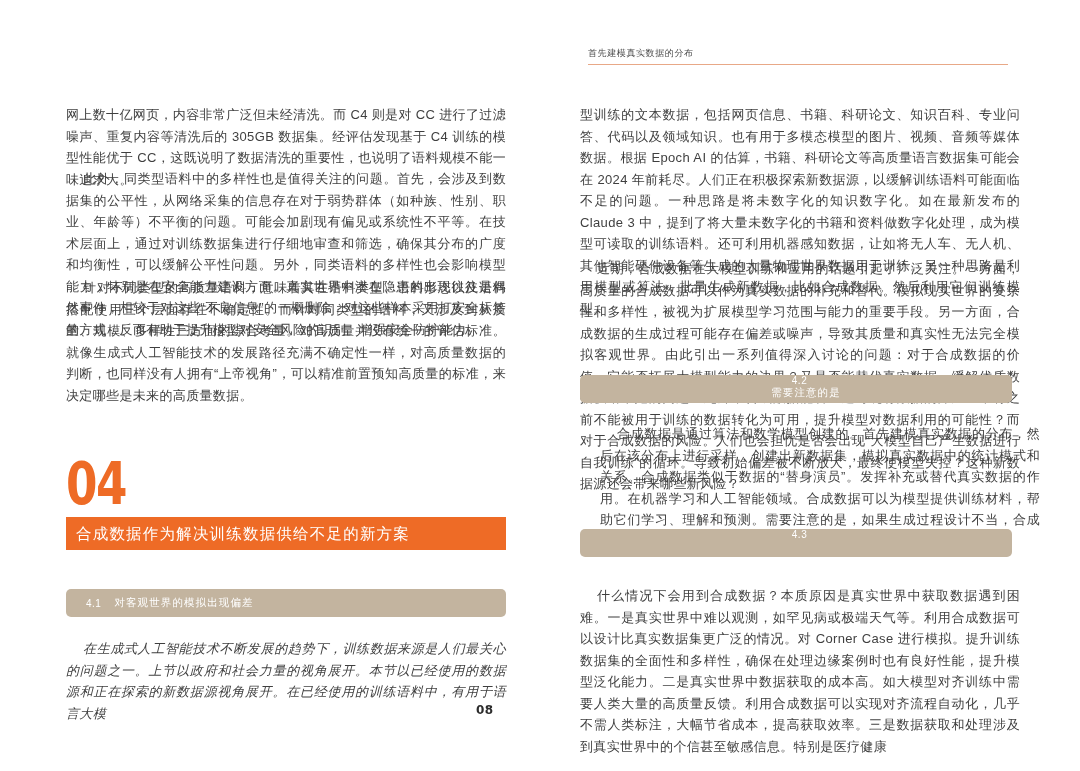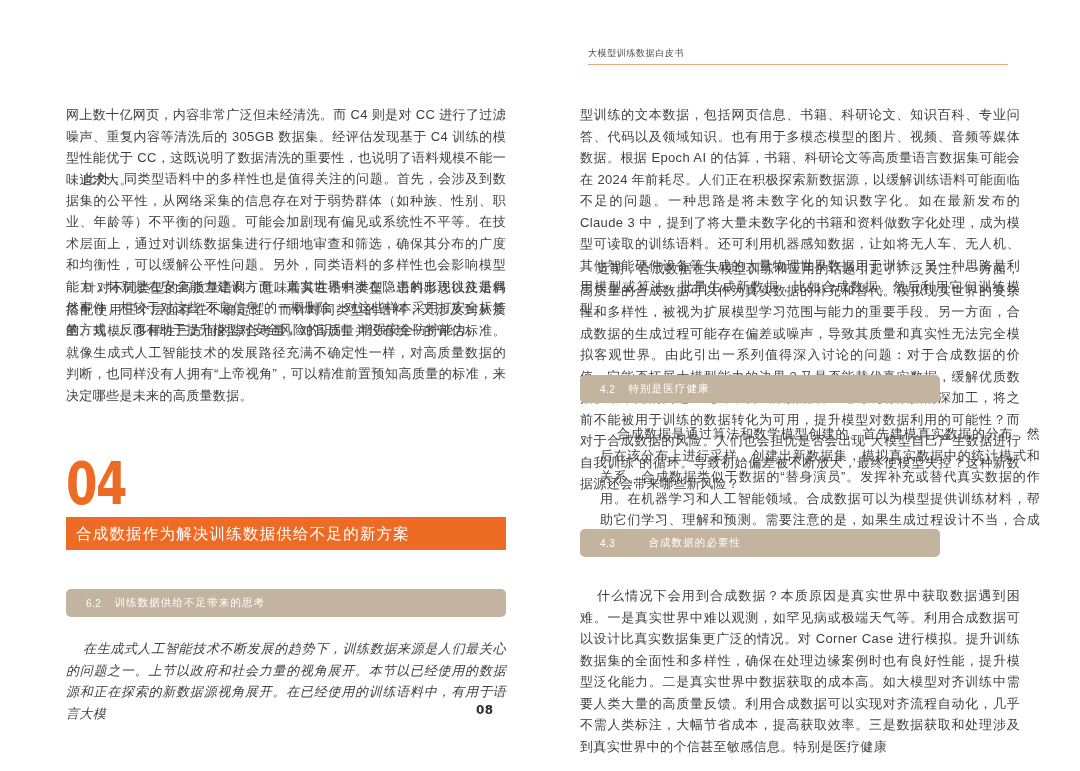--- a/index.html
+++ b/index.html
@@ -122,21 +122,21 @@
     position: absolute;
     height: 28px;
     width: 440px;
     background: #c3b49f;
     border-radius: 5px;
     display: flex;
     align-items: center;
     padding-left: 20px;
     box-sizing: border-box;
   }
-  .section-pill.right { width: 360px; }
+  .section-pill.right { width: 432px; flex-direction: column; }
   .section-num {
     color: #ffffff;
     font-size: 10px;
     letter-spacing: 0.5px;
     margin-right: 13px;
     font-family: "Liberation Sans", sans-serif;
   }
   .section-title {
     color: #ffffff;
     font-size: 10.5px;
@@ -177,49 +177,49 @@
 
 
     <div class="chapter" style="top:455px;">
       <div class="chapter-num">04</div>
       <div class="chapter-bar">
         <span class="chapter-bar-text">合成数据作为解决训练数据供给不足的新方案</span>
       </div>
     </div>
 
     <div class="section-pill" style="left:66px; top:589px;">
-      <span class="section-num">6.2</span>
-      <span class="section-title">训练数据供给不足带来的思考</span>
+      <span class="section-num">4.1</span>
+      <span class="section-title">对客观世界的模拟出现偏差</span>
     </div>
 
     <div class="col col-left" style="top:638px;font-style:italic;">
       <p class="body indent">在生成式人工智能技术不断发展的趋势下，训练数据来源是人们最关心的问题之一。上节以政府和社会力量的视角展开。本节以已经使用的数据源和正在探索的新数据源视角展开。在已经使用的训练语料中，有用于语言大模</p>
     </div>
 
     <div class="folio folio-left">08</div>
   </div>
 
   <div class="page page-right">
 
     <div class="run-header">
-      <div class="run-header-text">大模型训练数据白皮书</div>
+      <div class="run-header-text">首先建模真实数据的分布</div>
       <div class="run-header-rule"></div>
     </div>
 
     <div class="col col-right" style="top:104px;">
       <p class="body">型训练的文本数据，包括网页信息、书籍、科研论文、知识百科、专业问答、代码以及领域知识。也有用于多模态模型的图片、视频、音频等媒体数据。根据 Epoch AI 的估算，书籍、科研论文等高质量语言数据集可能会在 2024 年前耗尽。人们正在积极探索新数据源，以缓解训练语料可能面临不足的问题。一种思路是将未数字化的知识数字化。如在最新发布的 Claude 3 中，提到了将大量未数字化的书籍和资料做数字化处理，成为模型可读取的训练语料。还可利用机器感知数据，让如将无人车、无人机、其他智能硬件设备等生成的大量物理世界数据用于训练。另一种思路是利用模型或算法，批量生成新数据，比如合成数据。然后利用它们训练模型。</p>
     </div>
 
     <div class="col col-right" style="top:234px;margin-top:24px;">
       <p class="body indent">近期，合成数据在大模型训练和应用的话题引起了广泛关注。一方面，高质量的合成数据可以作为真实数据的补充和替代。模拟现实世界的复杂性和多样性，被视为扩展模型学习范围与能力的重要手段。另一方面，合成数据的生成过程可能存在偏差或噪声，导致其质量和真实性无法完全模拟客观世界。由此引出一系列值得深入讨论的问题：对于合成数据的价值，它能否拓展大模型能力的边界？又是否能替代真实数据，缓解优质数据供给不足的问题？此外，合成数据能否通过对现有数据的深加工，将之前不能被用于训练的数据转化为可用，提升模型对数据利用的可能性？而对于合成数据的风险。人们也会担忧是否会出现“大模型自己产生数据进行自我训练”的循环。导致初始偏差被不断放大，最终使模型失控？这种新数据源还会带来哪些新风险？</p>
     </div>
 
     <div class="section-pill right" style="left:40px; top:375px;">
       <span class="section-num">4.2</span>
-      <span class="section-title">特别是医疗健康</span>
+      <span class="section-title">需要注意的是</span>
     </div>
 
     <div class="col col-right" style="top:423px;margin-left:20px;">
       <p class="body indent">合成数据是通过算法和数学模型创建的。首先建模真实数据的分布，然后在该分布上进行采样，创建出新数据集，模拟真实数据中的统计模式和关系。合成数据类似于数据的“替身演员”。发挥补充或替代真实数据的作用。在机器学习和人工智能领域。合成数据可以为模型提供训练材料，帮助它们学习、理解和预测。需要注意的是，如果生成过程设计不当，合成数据也可能缺乏保真度，对客观世界的模拟出现偏差。</p>
     </div>
 
     <div class="section-pill right" style="left:40px; top:529px;gap:20px;">
       <span class="section-num">4.3</span>
       <span class="section-title">合成数据的必要性</span>
     </div>

